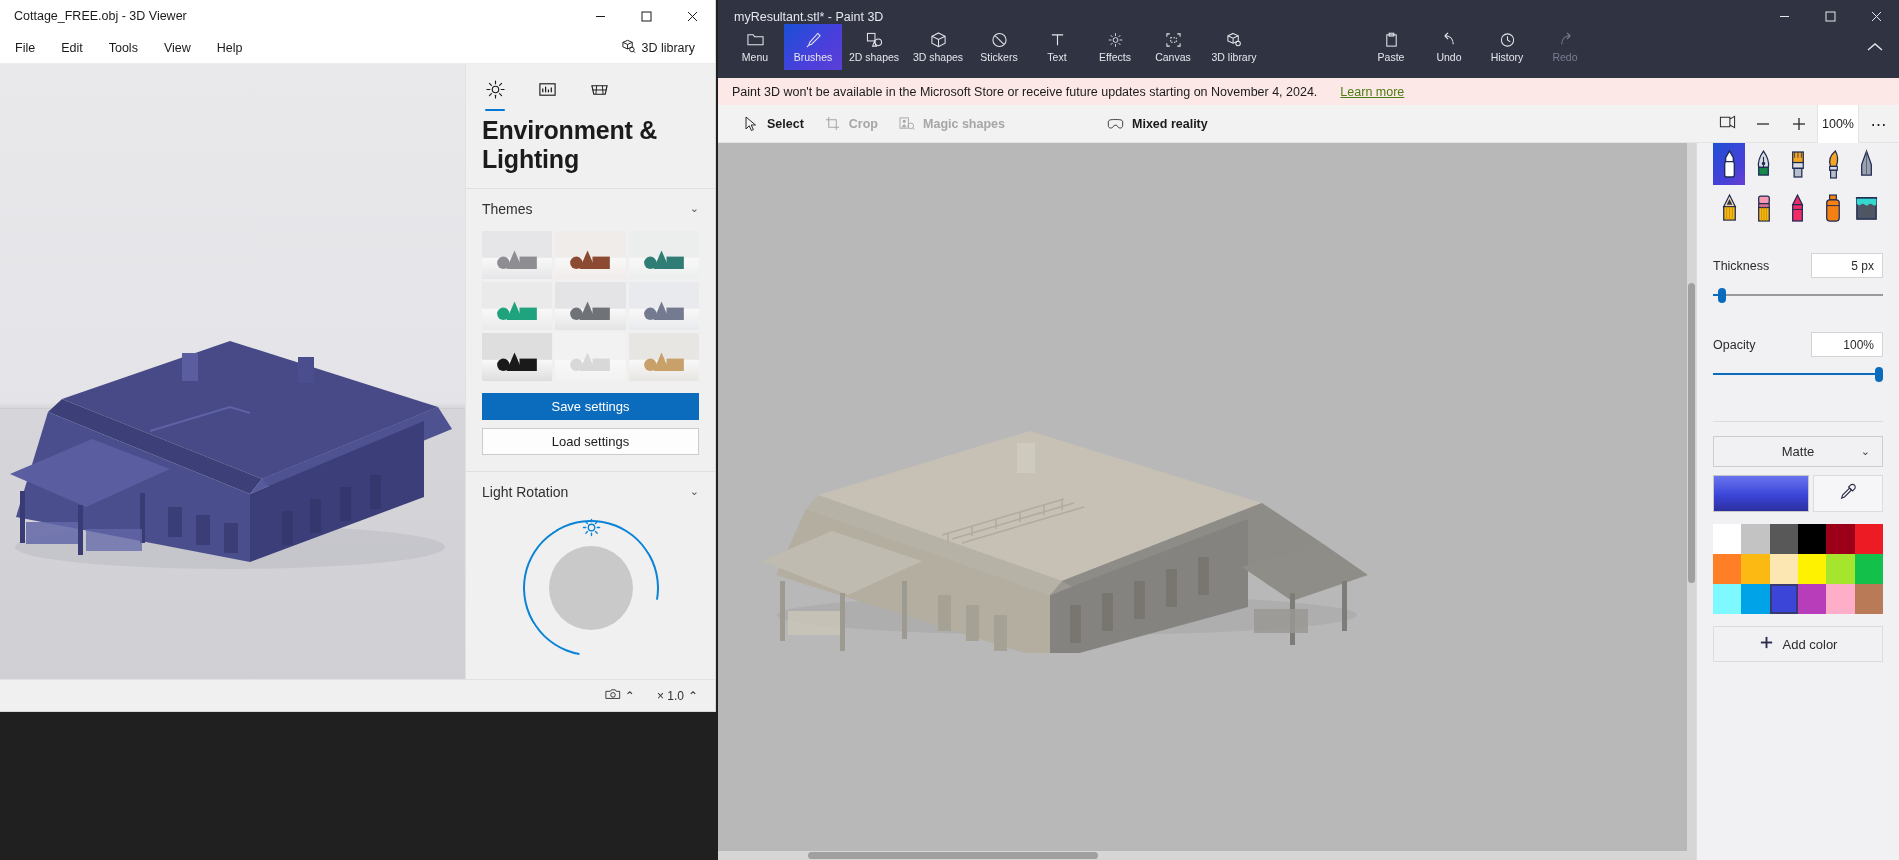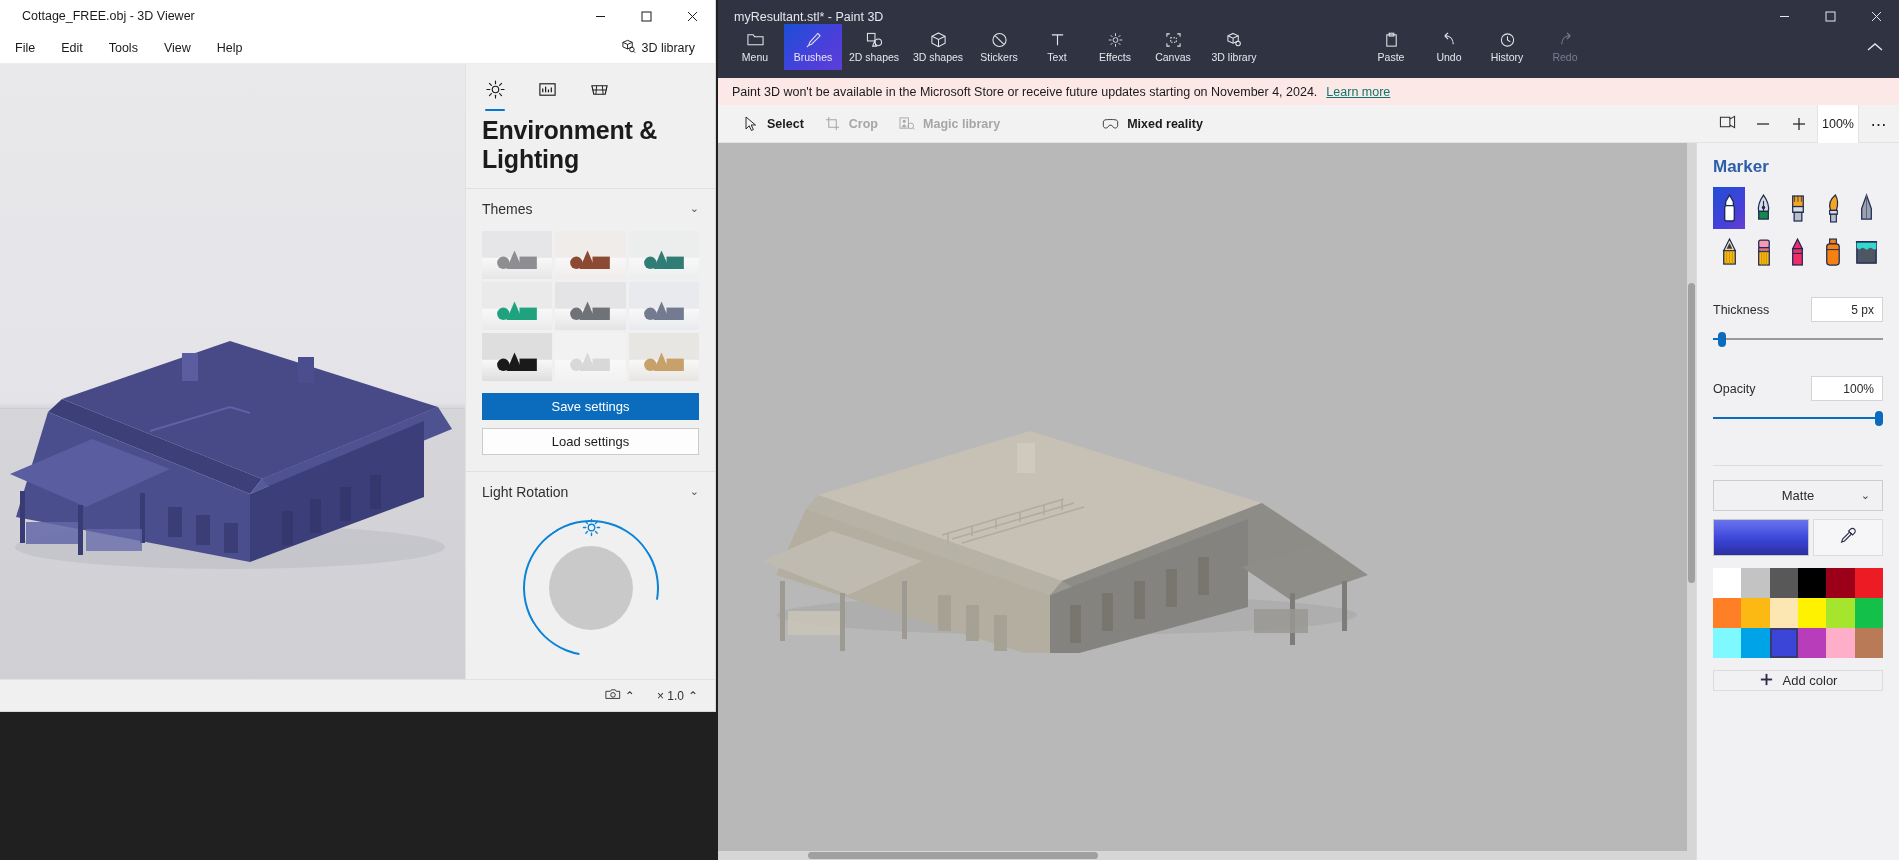--- a/index.html
+++ b/index.html
@@ -15,21 +15,21 @@
   
   #viewer {
     position:absolute; left:0; top:0; width:716px; height:712px;
     background:#ffffff; border:1px solid #d8d8d8; border-top:none; border-left:none;
     display:flex; flex-direction:column;
   }
   #viewer-titlebar {
     height:32px; background:#ffffff; display:flex; align-items:center;
     flex:0 0 32px; position:relative;
   }
-  #viewer-title { font-size:12.5px; padding-left:14px; color:#1b1b1b;margin-left:8px; }
+  #viewer-title { font-size:12.5px; padding-left:14px; color:#1b1b1b; }
   .wincontrols { position:absolute; right:0; top:0; height:32px; display:flex; }
   .wincontrols .wc {
     width:46px; height:32px; display:flex; align-items:center; justify-content:center;
     color:#1b1b1b; font-size:12px;
   }
 
   #viewer-menubar {
     height:32px; flex:0 0 32px; background:#fff; display:flex; align-items:center;
     position:relative; border-bottom:1px solid #ececec;
   }
@@ -140,21 +140,21 @@
   #ribbon-right { position:absolute; right:4px; bottom:0; display:flex; align-items:flex-end; }
   #ribbon-collapse {
     width:40px; height:46px; display:flex; align-items:center; justify-content:center;
     color:#e6e6ec; font-size:14px;
   }
 
   #notif {
     background:#fde8e8; flex:0 0 27px; display:flex; align-items:center;
     padding-left:14px; font-size:12.5px; color:#1b1b1b;
   }
-  #notif a { color:#0f766e; margin-left:9px; }
+  #notif a { color:#4d7c0f; margin-left:23px; }
 
   #subbar {
     background:#f2f2f2; flex:0 0 38px; display:flex; align-items:center;
     border-bottom:1px solid #e3e3e3; position:relative; padding-left:14px;
   }
   .sbi { display:flex; align-items:center; gap:8px; padding:4px 10px; font-size:12.5px; color:#1b1b1b;font-weight:bold; }
   .sbi .sbi-ic { width:17px; height:17px; display:flex; align-items:center; justify-content:center; }
   .sbi.disabled { color:#a6a6a6; }
   #subbar-right { position:absolute; right:0; top:0; height:38px; display:flex; align-items:center; }
   #subbar-right .zb {
@@ -214,21 +214,21 @@
   #color-row { display:flex; gap:4px; margin-top:8px; }
   #current-color { flex:1; height:37px; border:1px solid #c6c6c6; }
   #eyedropper {
     width:70px; height:37px; border:1px solid #dcdcdc; background:#f6f6f8;
     display:flex; align-items:center; justify-content:center;
   }
   #swatches { display:grid; grid-template-columns:repeat(6,1fr); gap:0; margin-top:12px; }
   .sw { height:30px; }
   .sw.sel { outline:2px solid #3a3a6e; outline-offset:-2px; }
   #add-color {
-    margin-top:12px; height:21px; border:1px solid #dcdcdc; background:#f1f1f3;
+    margin-top:12px; height:36px; border:1px solid #dcdcdc; background:#f1f1f3;
     display:flex; align-items:center; justify-content:center; gap:9px; font-size:13px; color:#2b2b2b;
   }
 </style>
 </head>
 <body>
 
 <div id="viewer">
 
   <div id="viewer-titlebar">
     <div id="viewer-title">Cottage_FREE.obj - 3D Viewer</div>
@@ -665,21 +665,21 @@
     <div class="sbi disabled">
       <span class="sbi-ic">
         <svg width="16" height="15" viewBox="0 0 17 16">
             <rect x="1" y="2" width="9" height="11" fill="none" stroke="#a6a6a6" stroke-width="1"></rect>
             <circle cx="5.5" cy="5.5" r="1.6" fill="#a6a6a6"></circle>
             <path d="M2.5 12 L5.5 8.5 L8 12" fill="#a6a6a6"></path>
             <circle cx="12.5" cy="10.5" r="3" fill="none" stroke="#a6a6a6" stroke-width="1"></circle>
             <line x1="14.7" y1="12.7" x2="16.4" y2="14.4" stroke="#a6a6a6" stroke-width="1"></line>
           </svg>
       </span>
-      <span>Magic library</span>
+      <span>Magic shapes</span>
     </div>
     <div class="sbi" style="margin-left:82px;">
       <span class="sbi-ic">
         <svg width="18" height="14" viewBox="0 0 19 14">
             <path d="M1.5 4.5 C1.5 2.5 4 2 9.5 2 C15 2 17.5 2.5 17.5 4.5 L17.5 9 C17.5 11.5 14 12.5 12.2 10.2 L10.8 8.4 L8.2 8.4 L6.8 10.2 C5 12.5 1.5 11.5 1.5 9 Z" fill="none" stroke="#2b2b2b" stroke-width="1"></path>
           </svg>
       </span>
       <span>Mixed reality</span>
     </div>
     <div id="subbar-right">
@@ -742,21 +742,20 @@
       </svg>
       <div id="canvas-scroll-v">
         <div class="thumb"></div>
       </div>
       <div id="canvas-scroll-h">
         <div class="thumb"></div>
       </div>
     </div>
 
     <div id="tool-panel">
-      <div id="tool-title">Marker</div>
 
       <div id="brush-grid">
         <div class="brush-cell active">
           <svg width="25" height="31" viewBox="0 0 26 32">
             <path d="M13 2 L17 9 L17 13 L9 13 L9 9 Z" fill="#ffffff" stroke="#1d2a52" stroke-width="1.4"></path>
             <rect x="8" y="13" width="10" height="16" rx="2" fill="#ffffff" stroke="#1d2a52" stroke-width="1.4"></rect>
           </svg>
         </div>
         <div class="brush-cell">
           <svg width="25" height="31" viewBox="0 0 26 32">

